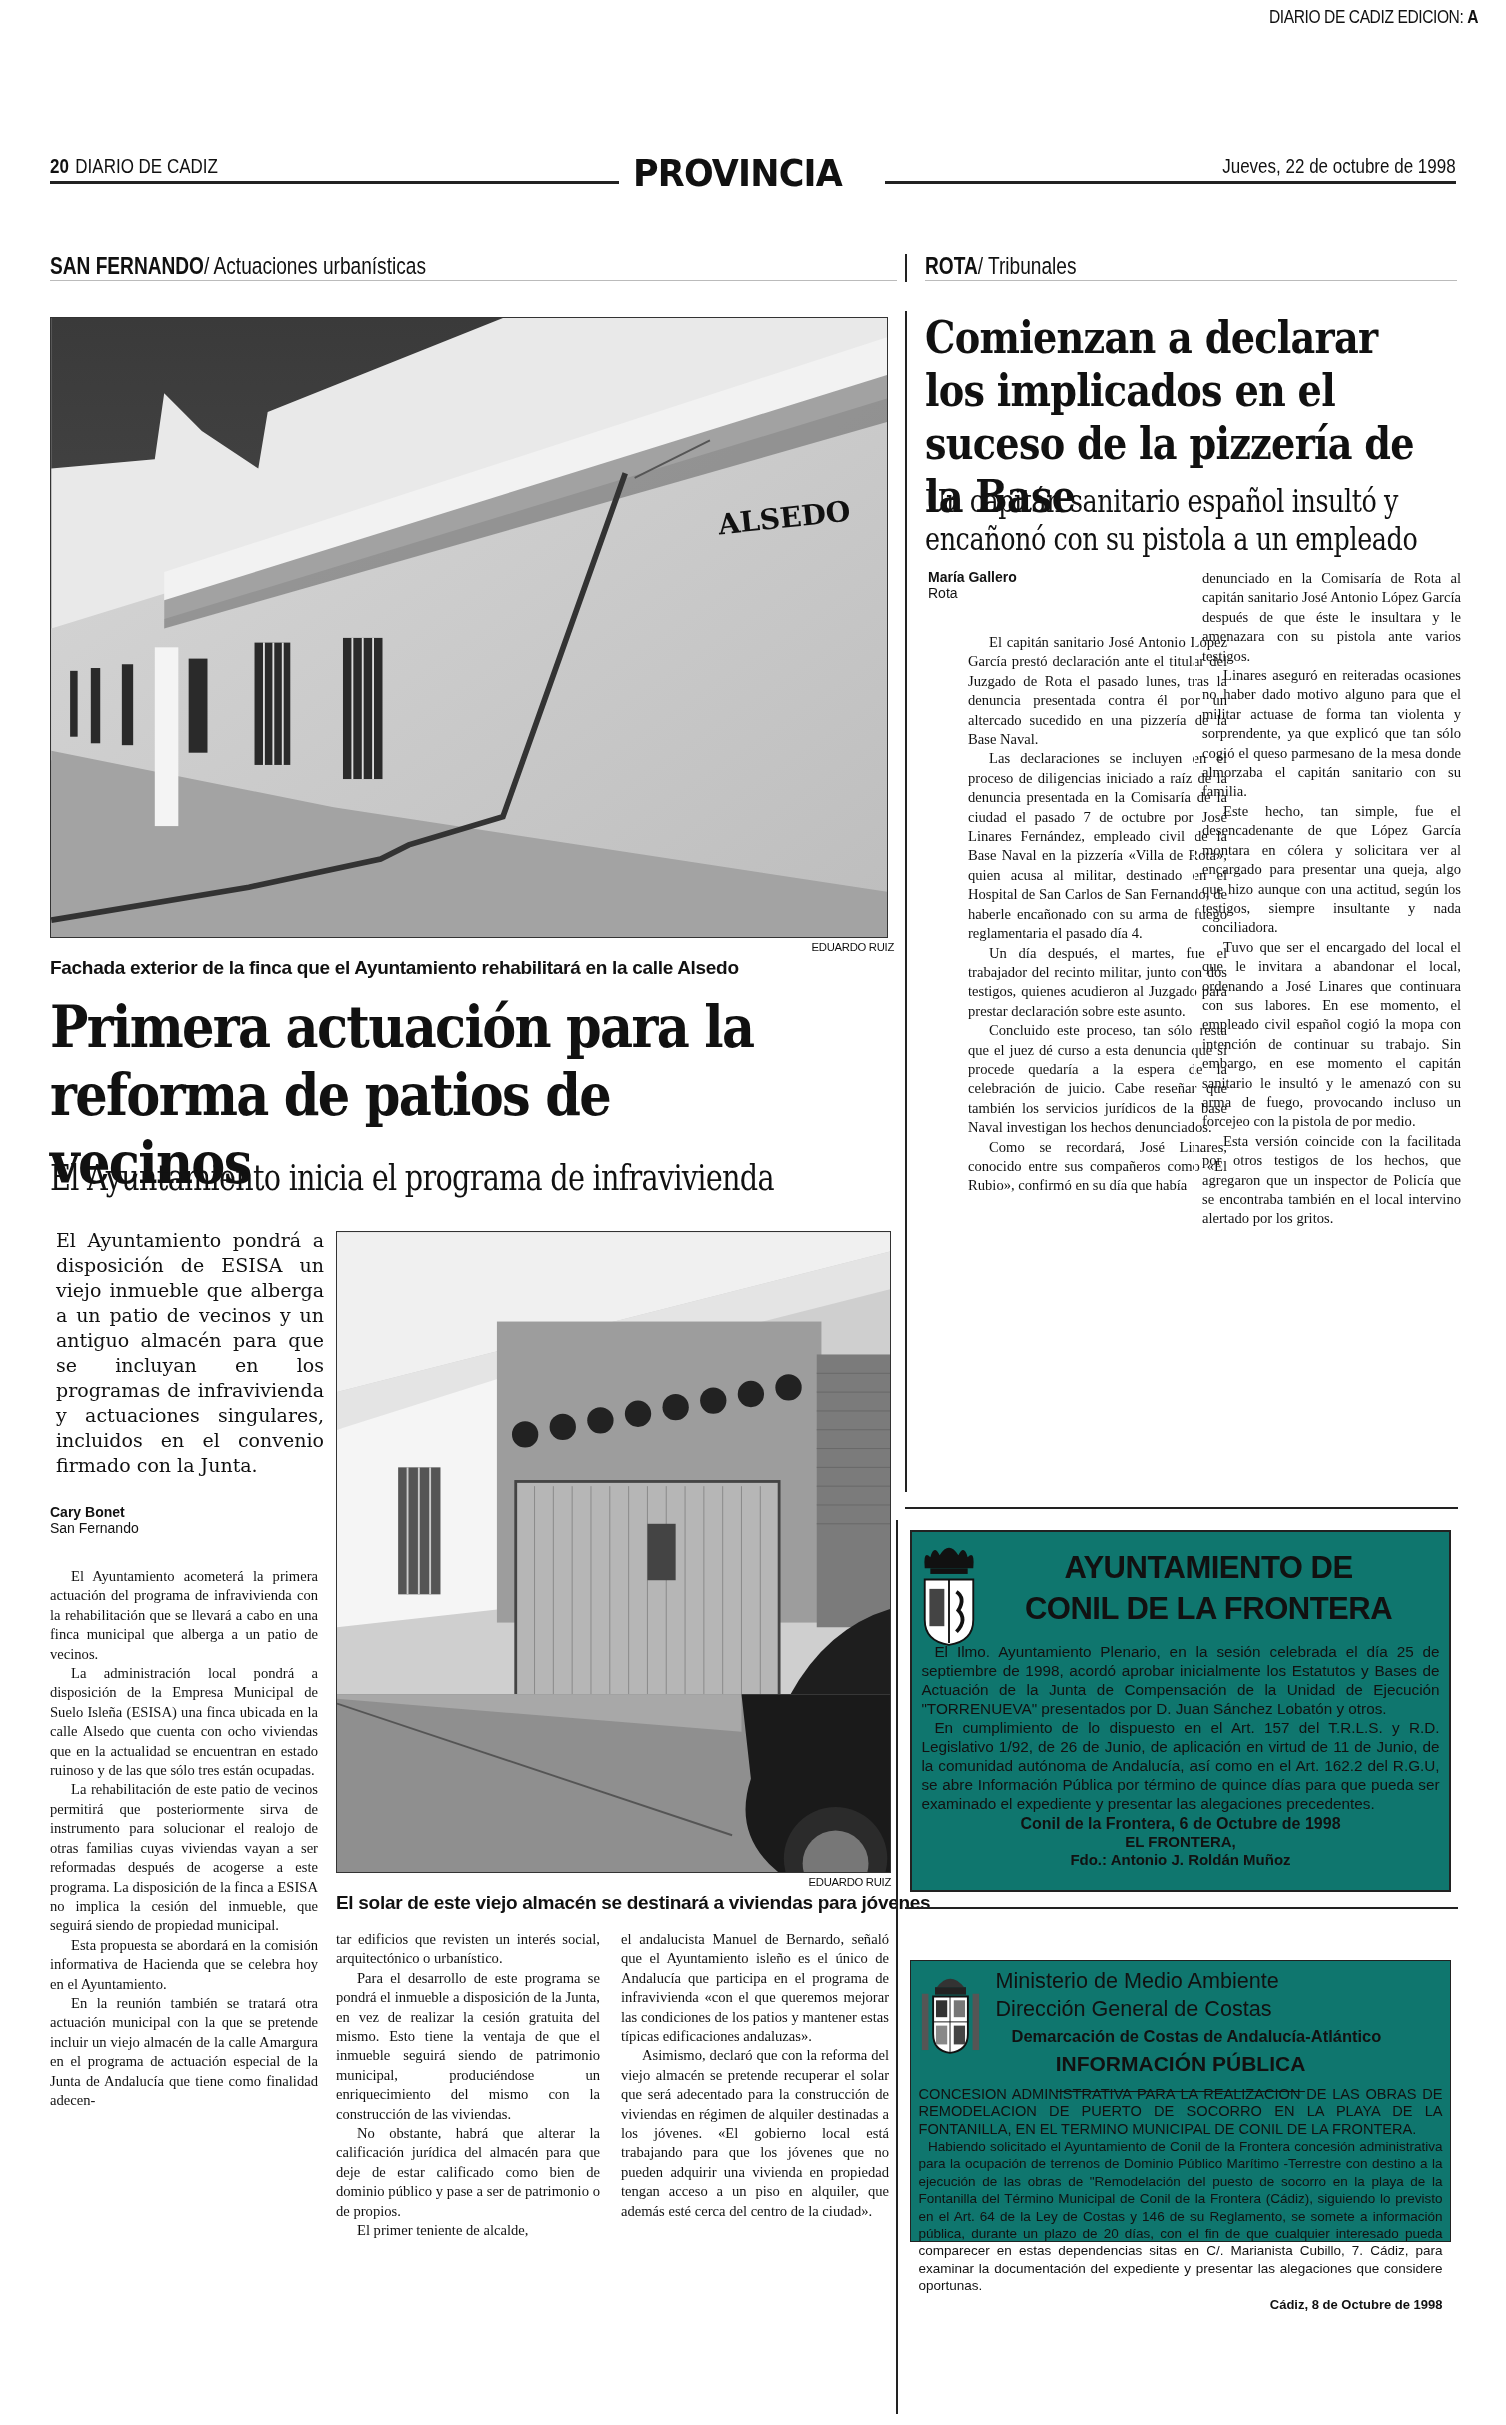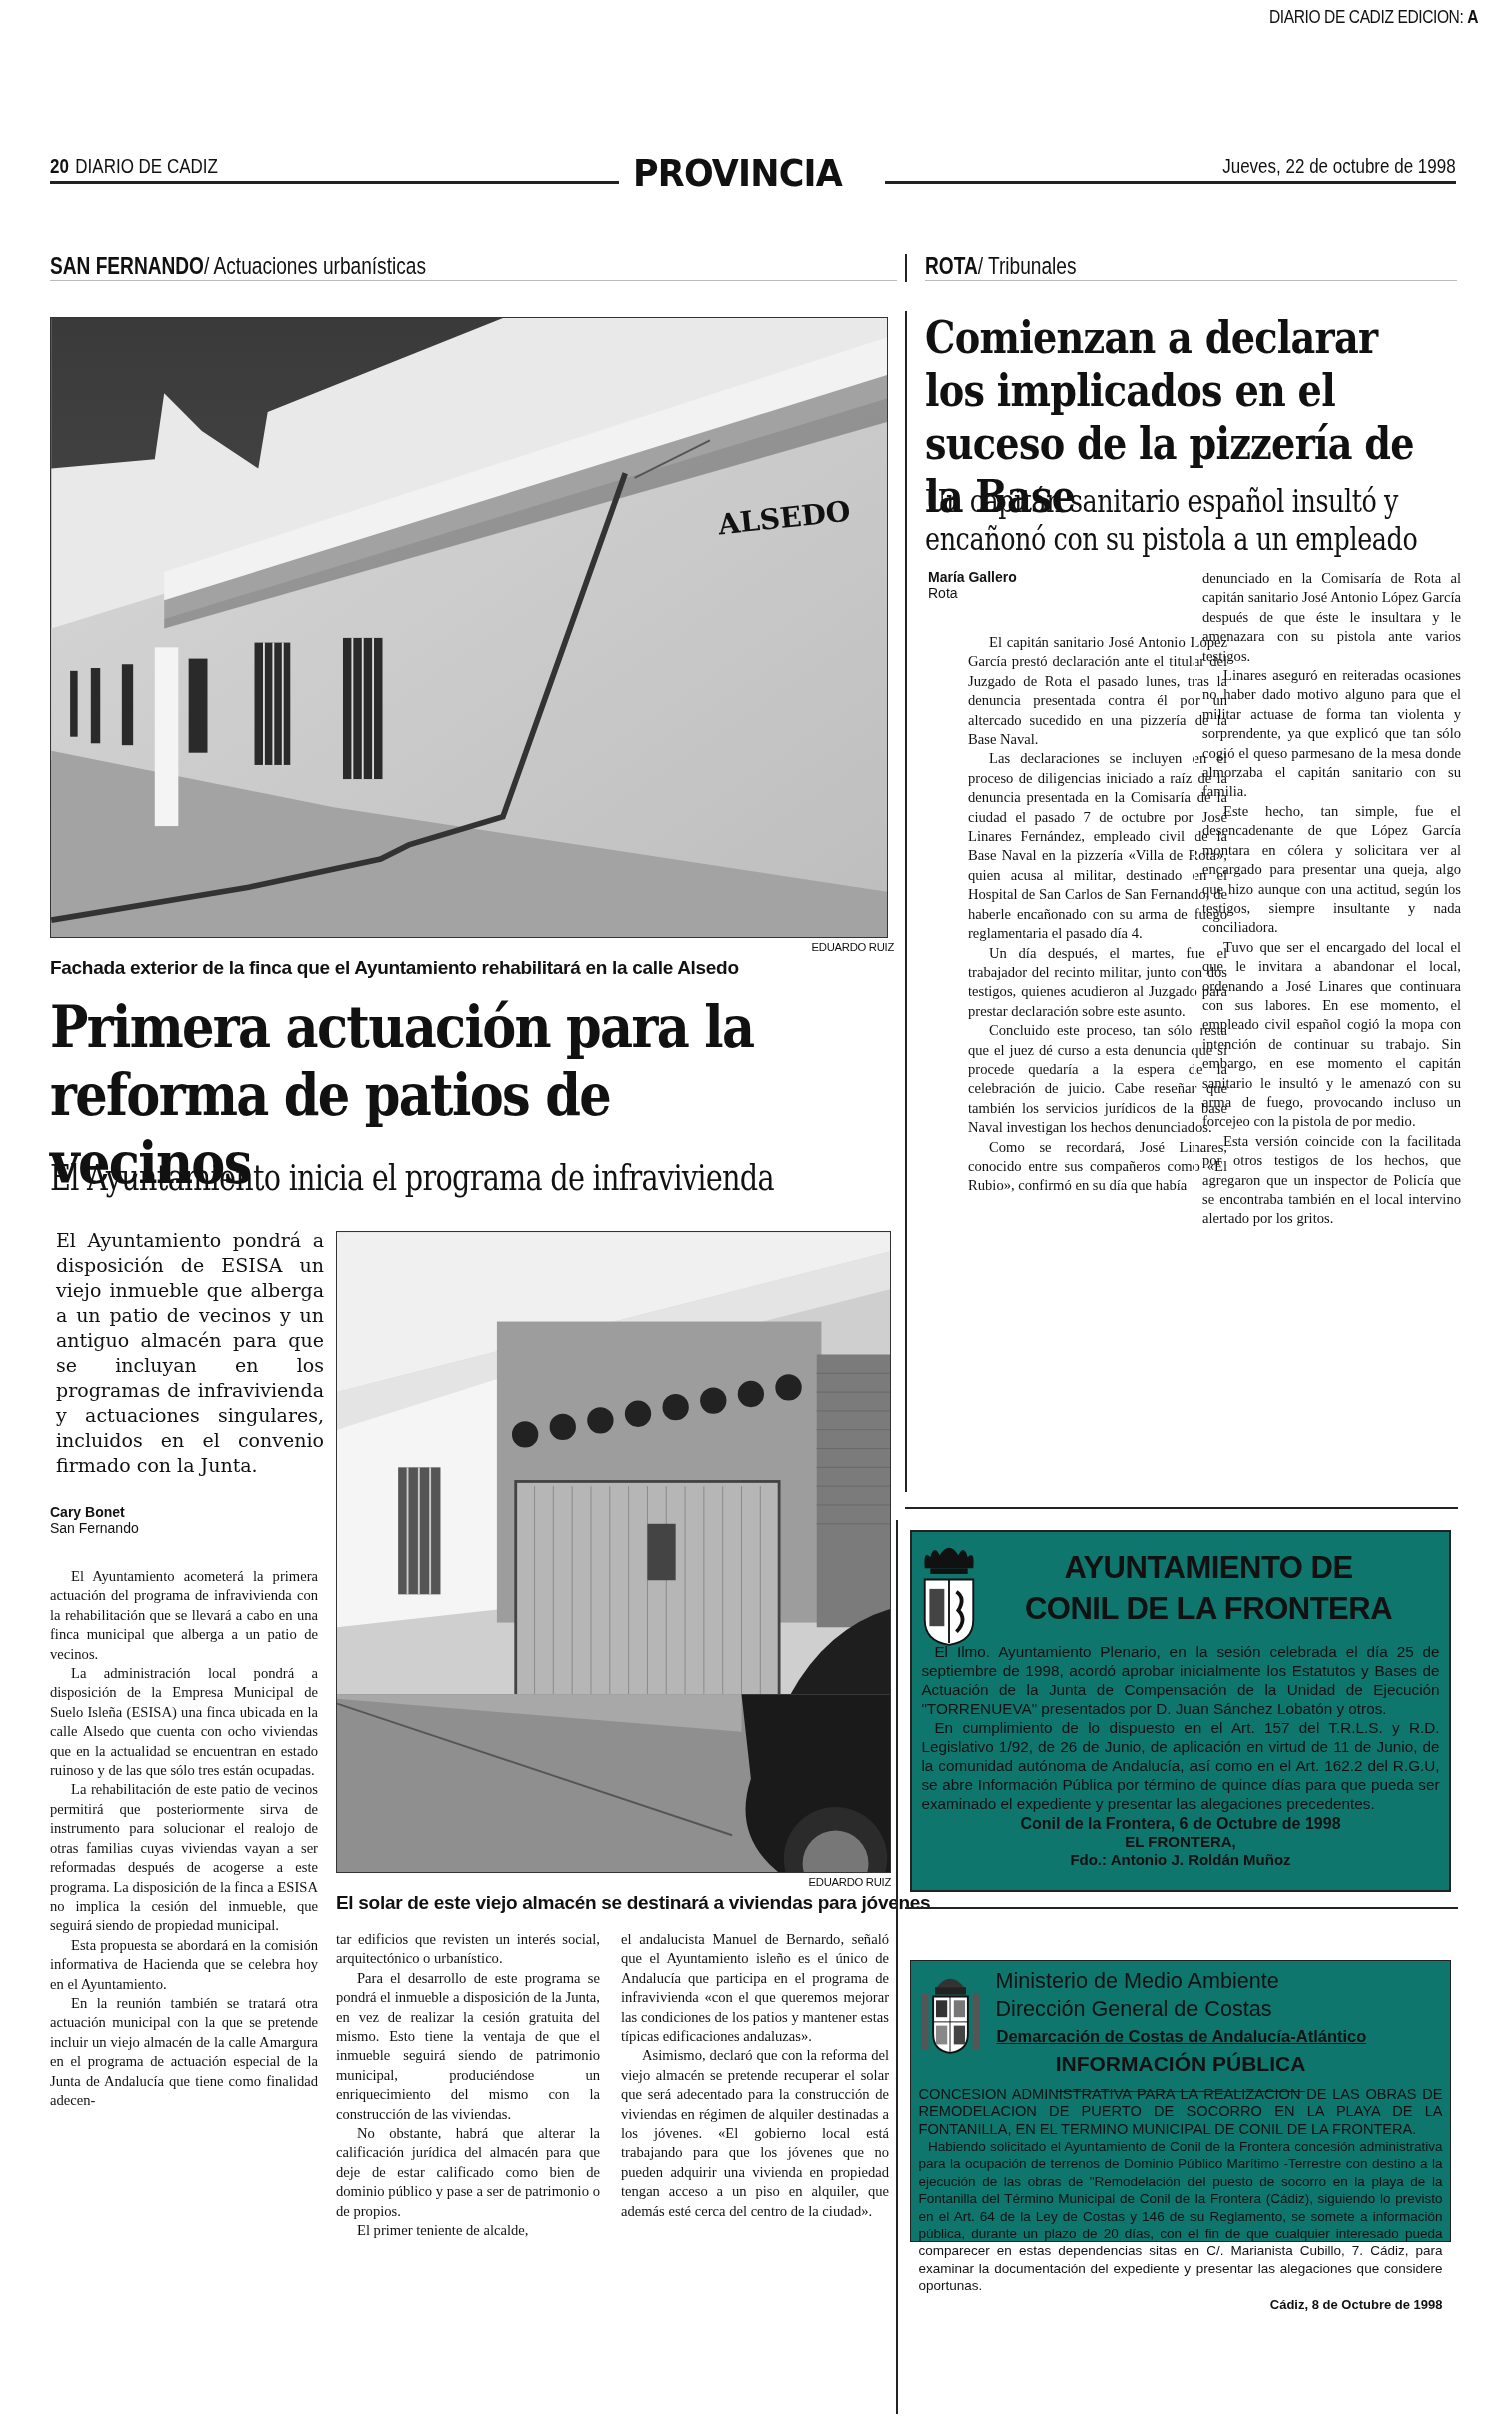--- a/index.html
+++ b/index.html
@@ -291,21 +291,21 @@
     <line x1="32" y1="28" x2="32" y2="88" stroke="#111"></line>
       <line x1="14" y1="55" x2="51" y2="55" stroke="#111"></line>
     <rect x="17" y="32" width="12" height="18" fill="#333"></rect>
       <rect x="36" y="32" width="12" height="18" fill="#777"></rect>
     <rect x="17" y="59" width="12" height="20" fill="#888"></rect>
       <rect x="36" y="59" width="12" height="20" fill="#444"></rect>
   </svg>
   <div style="margin-left:77px;">
     <div class="ad2-l1">Ministerio de Medio Ambiente</div>
     <div class="ad2-l1">Dirección General de Costas</div>
-    <div class="ad2-l3" style="margin-left:1px;text-decoration:underline;">Demarcación de Costas de Andalucía-Atlántico</div>
+    <div class="ad2-l3" style="margin-left:16px;">Demarcación de Costas de Andalucía-Atlántico</div>
   </div>
   <div class="ad2-title" style="margin-top:3.8px;">
     <span style="border-bottom:1.9px solid #111; padding-bottom:16px;">INFORMACIÓN PÚBLICA</span>
   </div>
   <div class="ad2-upper" style="margin-top:9.4px;">CONCESION ADMINISTRATIVA PARA LA REALIZACION DE LAS OBRAS DE REMODELACION DE PUERTO DE SOCORRO EN LA PLAYA DE LA FONTANILLA, EN EL TERMINO MUNICIPAL DE CONIL DE LA FRONTERA.</div>
   <div class="ad2-body">
     <p>Habiendo solicitado el Ayuntamiento de Conil de la Frontera concesión administrativa para la ocupación de terrenos de Dominio Público Marítimo -Terrestre con destino a la ejecución de las obras de "Remodelación del puesto de socorro en la playa de la Fontanilla del Término Municipal de Conil de la Frontera (Cádiz), siguiendo lo previsto en el Art. 64 de la Ley de Costas y 146 de su Reglamento, se somete a información pública, durante un plazo de 20 días, con el fin de que cualquier interesado pueda comparecer en estas dependencias sitas en C/. Marianista Cubillo, 7. Cádiz, para examinar la documentación del expediente y presentar las alegaciones que considere oportunas.</p>
   </div>
   <div style="text-align:right; font-weight:bold; font-size:13px; margin-top:1.9px;">Cádiz, 8 de Octubre de 1998</div>
 </div>

